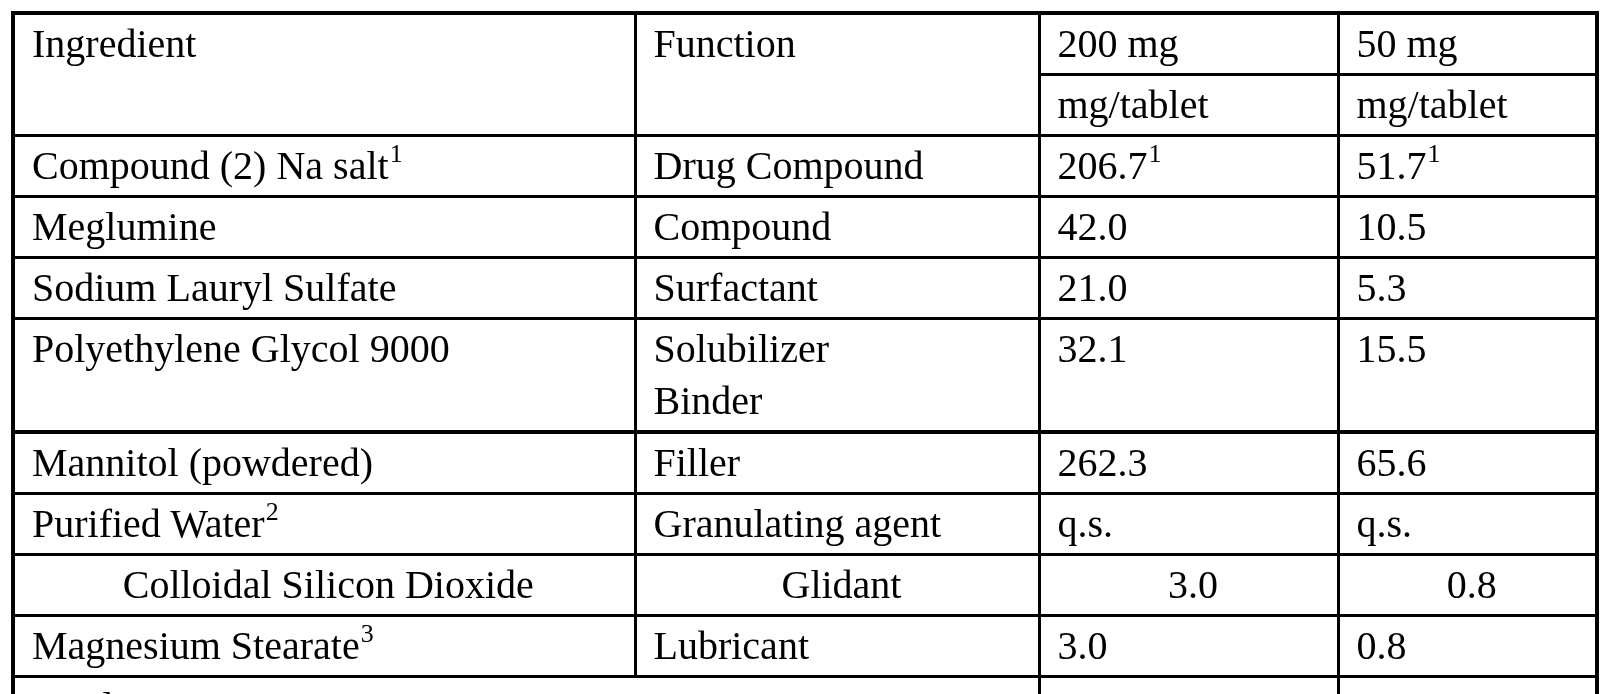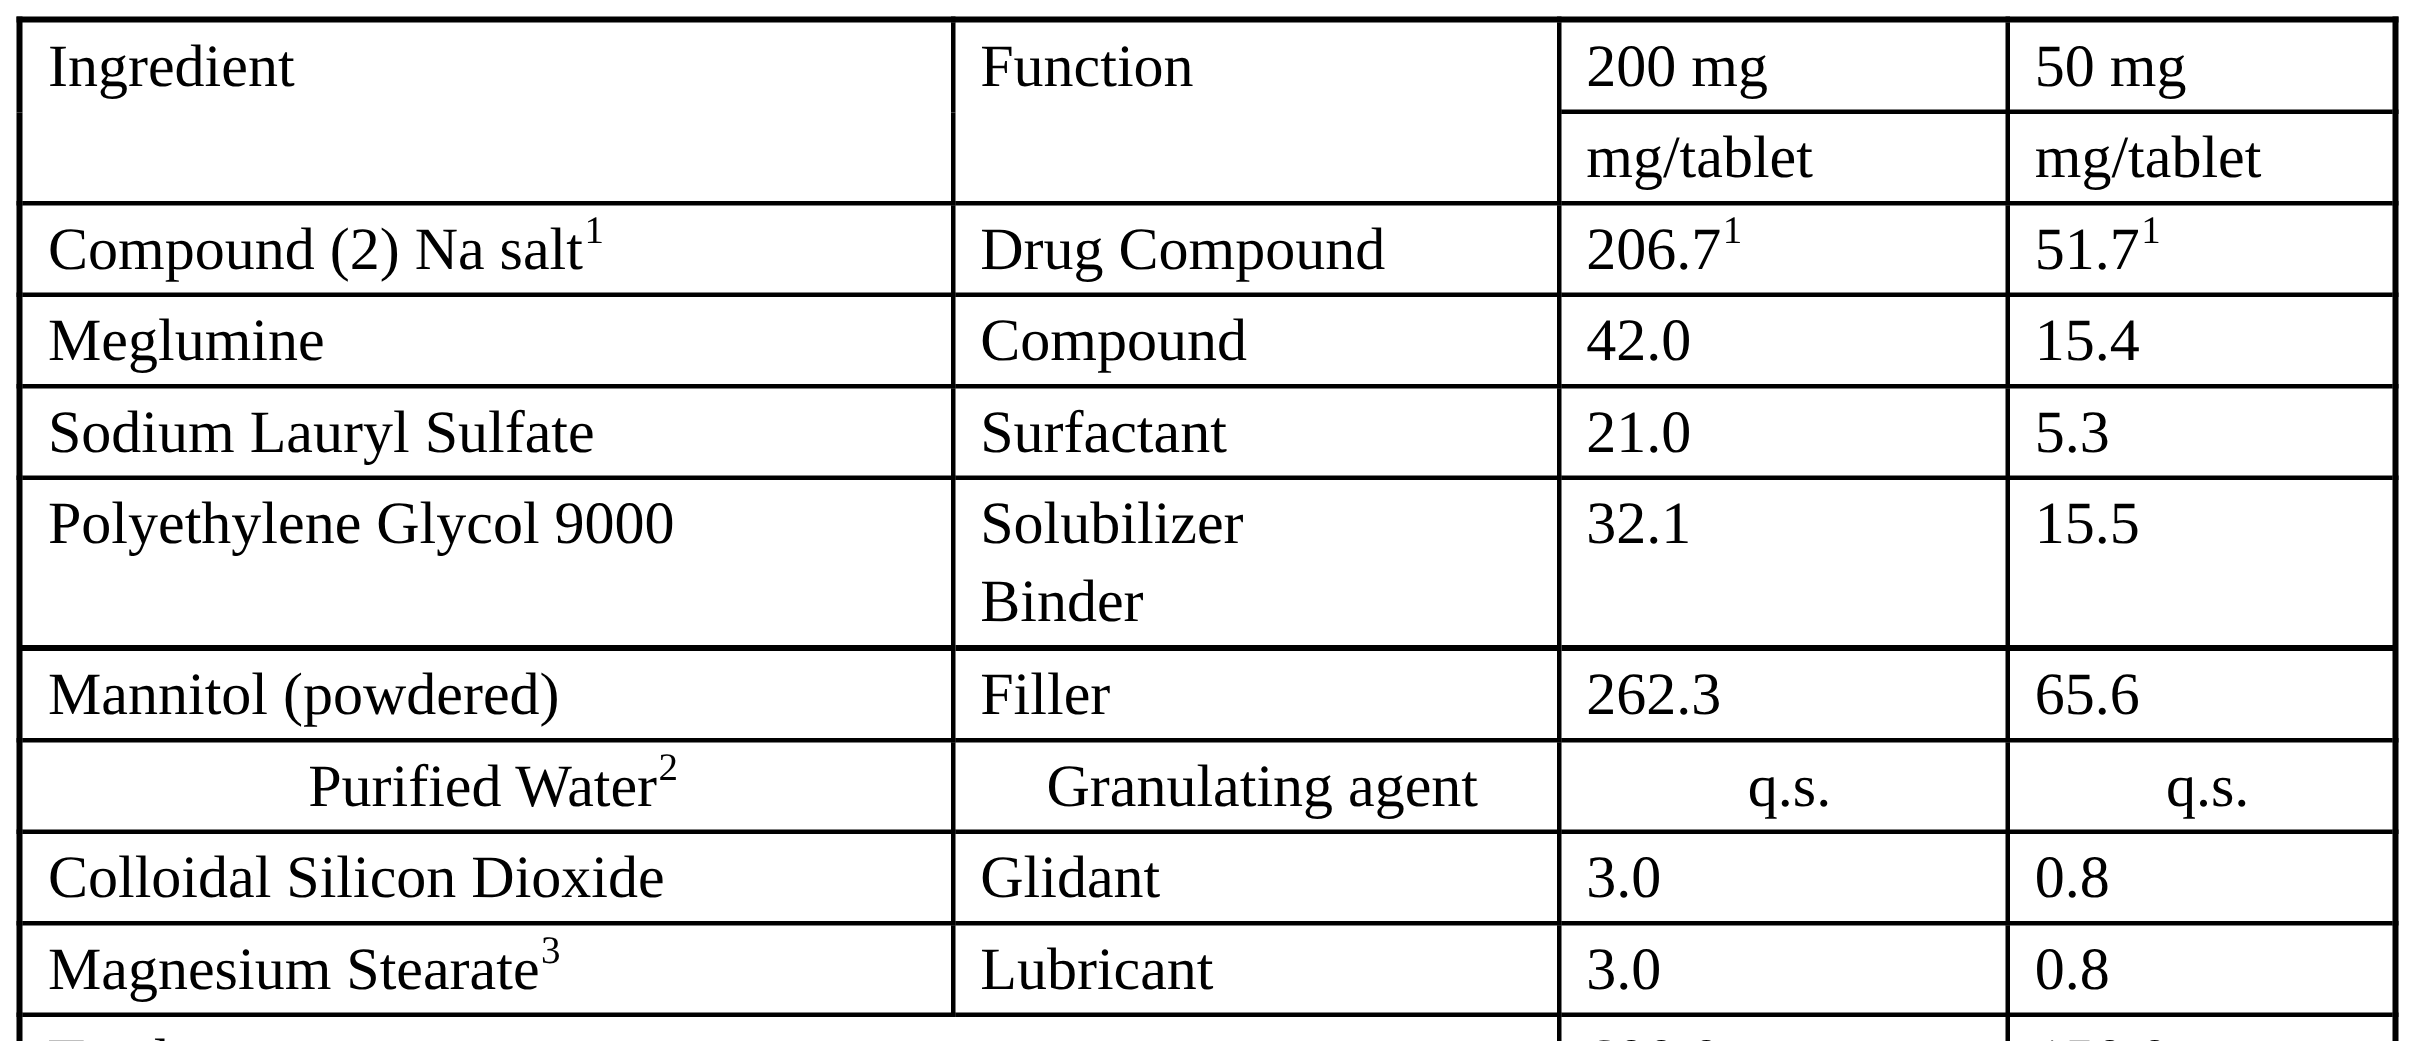--- a/index.html
+++ b/index.html
@@ -35,22 +35,22 @@
   td.head-span {
     vertical-align: middle;
   }
   tr.h1     { height: 51px; }
   tr.h2     { height: 50px; }
   tr.r0     { height: 55px; }
   tr.r1     { height: 58px; }
   tr.r2     { height: 60px; margin-top: 28px; }
   tr.r3     { height: 105px; }
   tr.r4     { height: 54px; }
-  tr.r5     { height: 55px; text-align: center; }
-  tr.r6     { height: 59px; }
+  tr.r5     { height: 55px; }
+  tr.r6     { height: 59px; text-align: center; }
   tr.r7     { height: 55px; }
   tr.total  { height: 54px; }
   tr.thick-top td { border-top-width: 4px; }
   td.total-cell { padding-left: 639px; }
   sup.fn {
     font-size: 26px;
     line-height: 0;
     vertical-align: baseline;
     position: relative;
     top: -17px;
@@ -84,21 +84,21 @@
         <td><span>Compound (2) Na salt</span><sup class="fn">1</sup></td>
         <td>Drug Compound</td>
         <td><span>206.7</span><sup class="fn">1</sup></td>
         <td><span>51.7</span><sup class="fn">1</sup></td>
       </tr>
 
       <tr class="r1">
         <td><span>Meglumine</span><sup class="fn"></sup></td>
         <td>Compound</td>
         <td><span>42.0</span></td>
-        <td><span>15.4</span></td>
+        <td><span>10.5</span></td>
       </tr>
 
       <tr class="r2">
         <td><span>Sodium Lauryl Sulfate</span><sup class="fn"></sup></td>
         <td>Surfactant</td>
         <td><span>21.0</span></td>
         <td><span>5.3</span></td>
       </tr>
 
       <tr class="r3">

